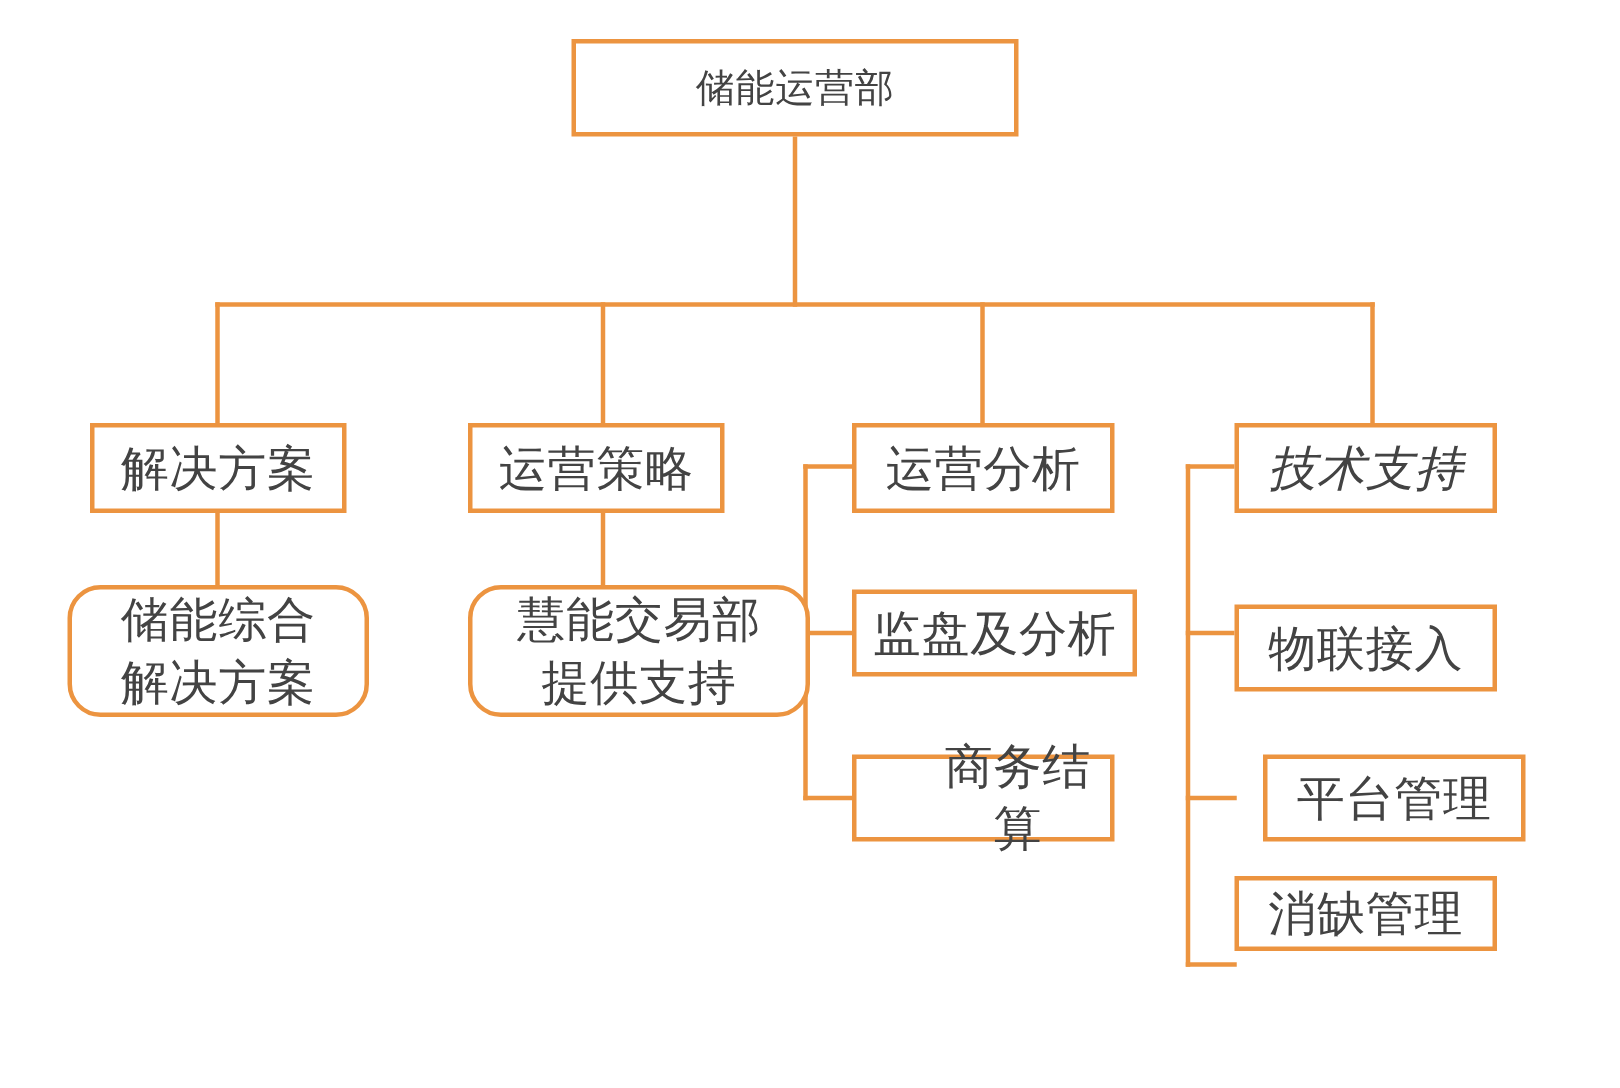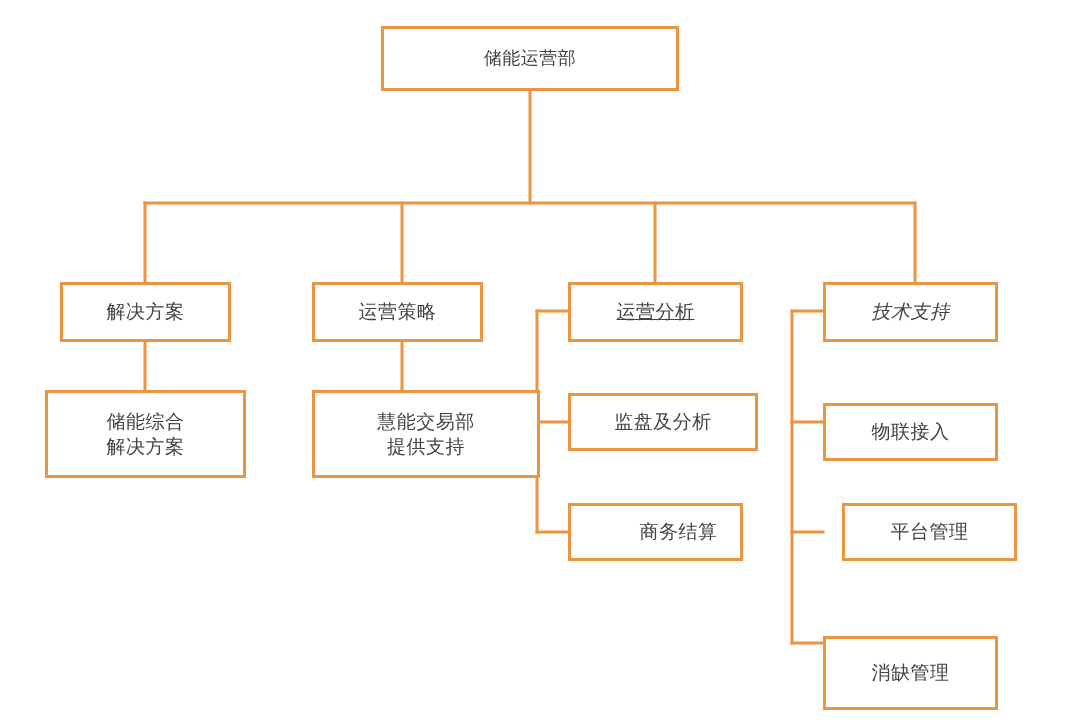--- a/index.html
+++ b/index.html
@@ -29,31 +29,32 @@
   .node {
     position: absolute;
     box-sizing: border-box;
     background: #ffffff;
     border: 3px solid #ec9440;
     display: flex;
     align-items: center;
     justify-content: center;
     text-align: center;
     color: #434343;
-    font-size: 19px;
+    font-size: 32px;
     line-height: 1.28;
     letter-spacing: 0.5px;
     white-space: pre-line;
     z-index: 2;
   }
   .node.root {
-    font-size: 18px;
+    font-size: 26px;
   }
   .node.two-line {
     line-height: 1.32;
+    border-radius: 22px;
   }
 </style>
 </head>
 <body>
 
 <div id="org-chart">
 
   <svg id="connector-layer" width="1080" height="725" viewBox="0 0 1080 725" xmlns="http://www.w3.org/2000/svg">
     <g stroke="#ec9440" stroke-width="3" fill="none" stroke-linecap="square">
 
@@ -88,21 +89,21 @@
   </div>
 
   <div class="node" style="left:60px; top:282px; width:171px; height:60px;">
     <span>解决方案</span>
   </div>
 
   <div class="node" style="left:312px; top:282px; width:171px; height:60px;">
     <span>运营策略</span>
   </div>
 
-  <div class="node" style="left:568px; top:282px; width:175px; height:60px;text-decoration:underline;">
+  <div class="node" style="left:568px; top:282px; width:175px; height:60px;">
     <span>运营分析</span>
   </div>
 
   <div class="node" style="left:823px; top:282px; width:175px; height:60px;font-style:italic;">
     <span>技术支持</span>
   </div>
 
   <div class="node two-line" style="left:45px; top:390px; width:201px; height:88px;">
     <span>储能综合
 解决方案</span>
@@ -122,17 +123,17 @@
   </div>
 
   <div class="node" style="left:823px; top:403px; width:175px; height:58px;">
     <span>物联接入</span>
   </div>
 
   <div class="node" style="left:823px; top:503px; width:175px; height:58px;margin-left:19px;">
     <span>平台管理</span>
   </div>
 
-  <div class="node" style="left:823px; top:636px; width:175px; height:74px;">
+  <div class="node" style="left:823px; top:584px; width:175px; height:50px;">
     <span>消缺管理</span>
   </div>
 
 </div>
 
 </body></html>

